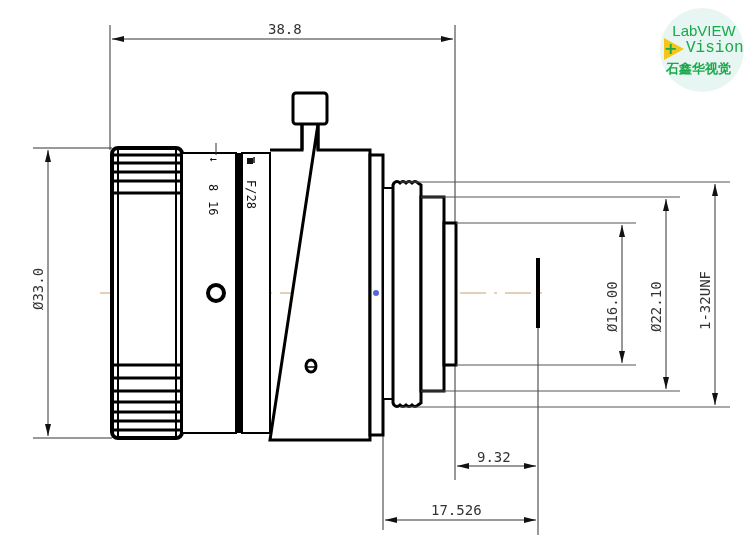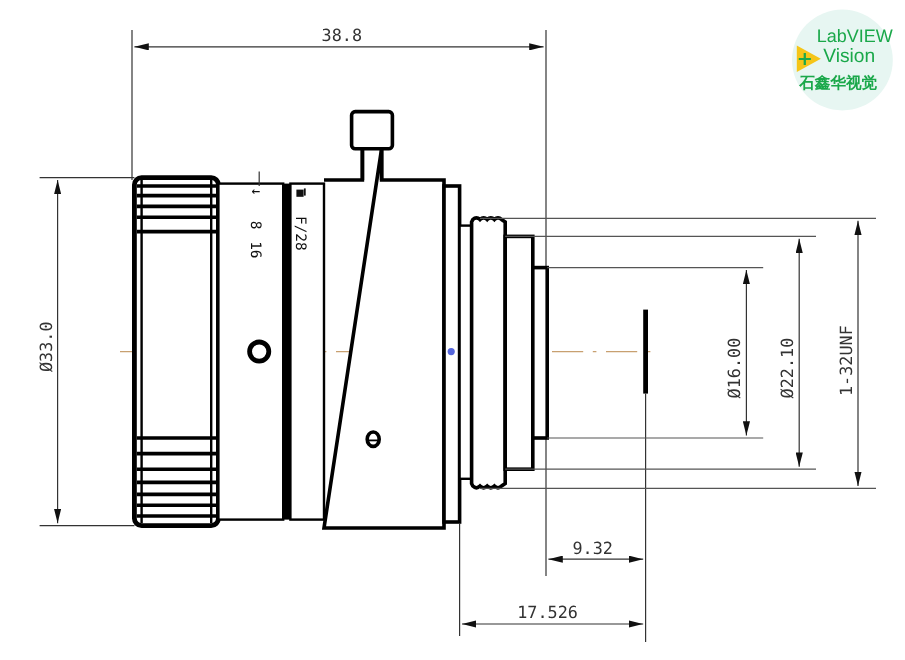--- a/index.html
+++ b/index.html
@@ -1,22 +1,22 @@
 <!DOCTYPE html>
 <html><head>
   <meta charset="utf-8">
   <style>
     html, body { margin: 0; padding: 0; background: #ffffff; }
     body { width: 754px; height: 550px; position: relative; overflow: hidden; font-family: "DejaVu Sans Mono", monospace; }
     svg.drawing { position: absolute; left: 0; top: 0; }
     .dim-text { font-family: "DejaVu Sans Mono", monospace; font-size: 14px; fill: #333333; }
     .mark-text { font-family: "DejaVu Sans Mono", monospace; font-size: 12px; fill: #111111; }
     .logo { position: absolute; left: 660px; top: 8px; width: 84px; height: 84px; border-radius: 50%; background: #e7f6f2; }
-    .logo-line1 { position: absolute; left: 4px; top: 14px; width: 80px; text-align: right; font-family: "Liberation Sans", sans-serif; font-size: 15px; color: #1aa84a; font-weight: normal; }
-    .logo-line2 { position: absolute; left: 26px; top: 31px; font-family: Liberation Sans, sans-serif; font-size: 16px; color: #1aa84a; }
+    .logo-line1 { position: absolute; left: 4px; top: 14px; width: 80px; text-align: center; font-family: "Liberation Sans", sans-serif; font-size: 15px; color: #1aa84a; font-weight: normal; }
+    .logo-line2 { position: absolute; left: 26px; top: 31px; font-family: Liberation Mono, monospace; font-size: 16px; color: #1aa84a; }
     .logo-line3 { position: absolute; left: 6px; top: 52px; font-family: "DejaVu Sans", sans-serif; font-size: 13px; color: #1aa84a; font-weight: bold; }
     .logo-play { position: absolute; left: 4px; top: 30px; width: 0; height: 0; border-top: 11px solid transparent; border-bottom: 11px solid transparent; border-left: 20px solid #f5c518; }
     .logo-plus { position: absolute; left: 4px; top: 30px; font-family: "DejaVu Sans", sans-serif; font-weight: bold; font-size: 16px; color: #1aa84a; line-height: 22px; }
   </style>
 </head>
 <body>
 
 <svg class="drawing" width="754" height="550" viewBox="0 0 754 550" xmlns="http://www.w3.org/2000/svg">
   <defs>
     <marker id="arr" viewBox="0 0 12 6" refX="12" refY="3" markerWidth="12" markerHeight="6" orient="auto-start-reverse">

